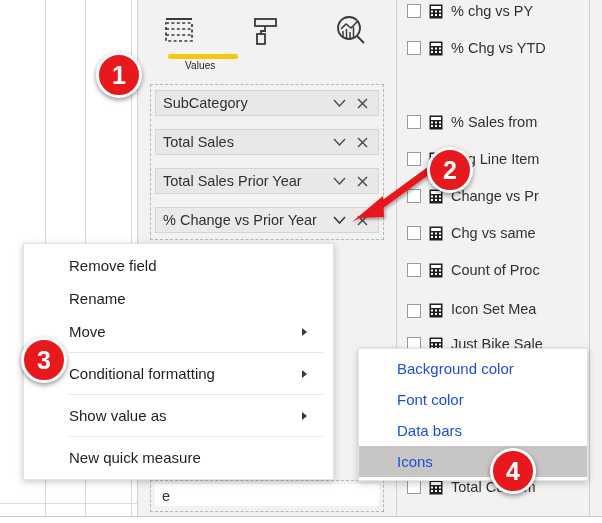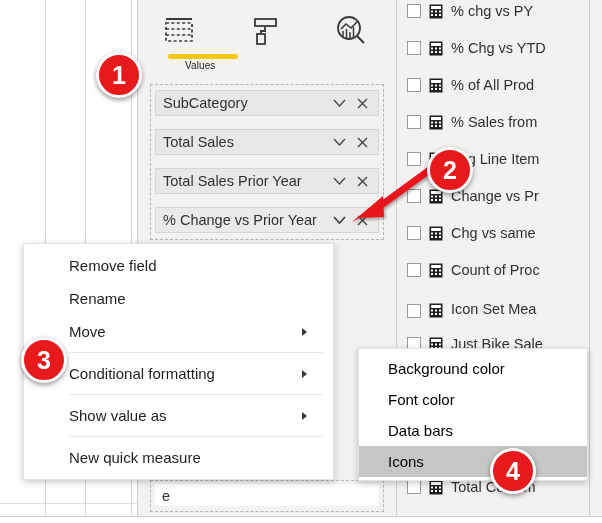--- a/index.html
+++ b/index.html
@@ -266,23 +266,23 @@
     background: #ffffff;
     border: 1px solid #e3e3e3;
     box-shadow: 0 2px 7px rgba(0,0,0,.22);
     padding: 4px 0 3px 0;
     box-sizing: border-box;
   }
   .sub-item {
     height: 31px;
     display: flex;
     align-items: center;
-    padding-left: 29px;
+    padding-left: 38px;
     font-size: 15px;
-    color: #000000;
+    color: #1d4ed8;
     cursor: pointer;
     white-space: nowrap;
   }
   .sub-item.selected {
     background: #c8c6c4;
   }
 
   
   .badge {
     position: absolute;
@@ -451,34 +451,20 @@
           <rect x="2" y="2" width="10" height="3" fill="#ffffff"></rect>
         <rect x="2" y="6.5" width="2" height="2" fill="#ffffff"></rect>
           <rect x="6" y="6.5" width="2" height="2" fill="#ffffff"></rect>
           <rect x="10" y="6.5" width="2" height="2" fill="#ffffff"></rect>
         <rect x="2" y="10" width="2" height="2" fill="#ffffff"></rect>
           <rect x="6" y="10" width="2" height="2" fill="#ffffff"></rect>
           <rect x="10" y="10" width="2" height="2" fill="#ffffff"></rect>
       </svg>
       <span class="field-name">% Chg vs YTD</span>
     </div>
-    <div class="field-row" style="top:74px;">
-      <span class="field-check"></span>
-      <svg class="field-measure-icon" viewBox="0 0 14 15">
-        <rect x="0.5" y="0.5" width="13" height="14" fill="#201f1e"></rect>
-          <rect x="2" y="2" width="10" height="3" fill="#ffffff"></rect>
-        <rect x="2" y="6.5" width="2" height="2" fill="#ffffff"></rect>
-          <rect x="6" y="6.5" width="2" height="2" fill="#ffffff"></rect>
-          <rect x="10" y="6.5" width="2" height="2" fill="#ffffff"></rect>
-        <rect x="2" y="10" width="2" height="2" fill="#ffffff"></rect>
-          <rect x="6" y="10" width="2" height="2" fill="#ffffff"></rect>
-          <rect x="10" y="10" width="2" height="2" fill="#ffffff"></rect>
-      </svg>
-      <span class="field-name">% of All Prod</span>
-    </div>
     <div class="field-row" style="top:111px;">
       <span class="field-check"></span>
       <svg class="field-measure-icon" viewBox="0 0 14 15">
         <rect x="0.5" y="0.5" width="13" height="14" fill="#201f1e"></rect>
           <rect x="2" y="2" width="10" height="3" fill="#ffffff"></rect>
         <rect x="2" y="6.5" width="2" height="2" fill="#ffffff"></rect>
           <rect x="6" y="6.5" width="2" height="2" fill="#ffffff"></rect>
           <rect x="10" y="6.5" width="2" height="2" fill="#ffffff"></rect>
         <rect x="2" y="10" width="2" height="2" fill="#ffffff"></rect>
           <rect x="6" y="10" width="2" height="2" fill="#ffffff"></rect>

